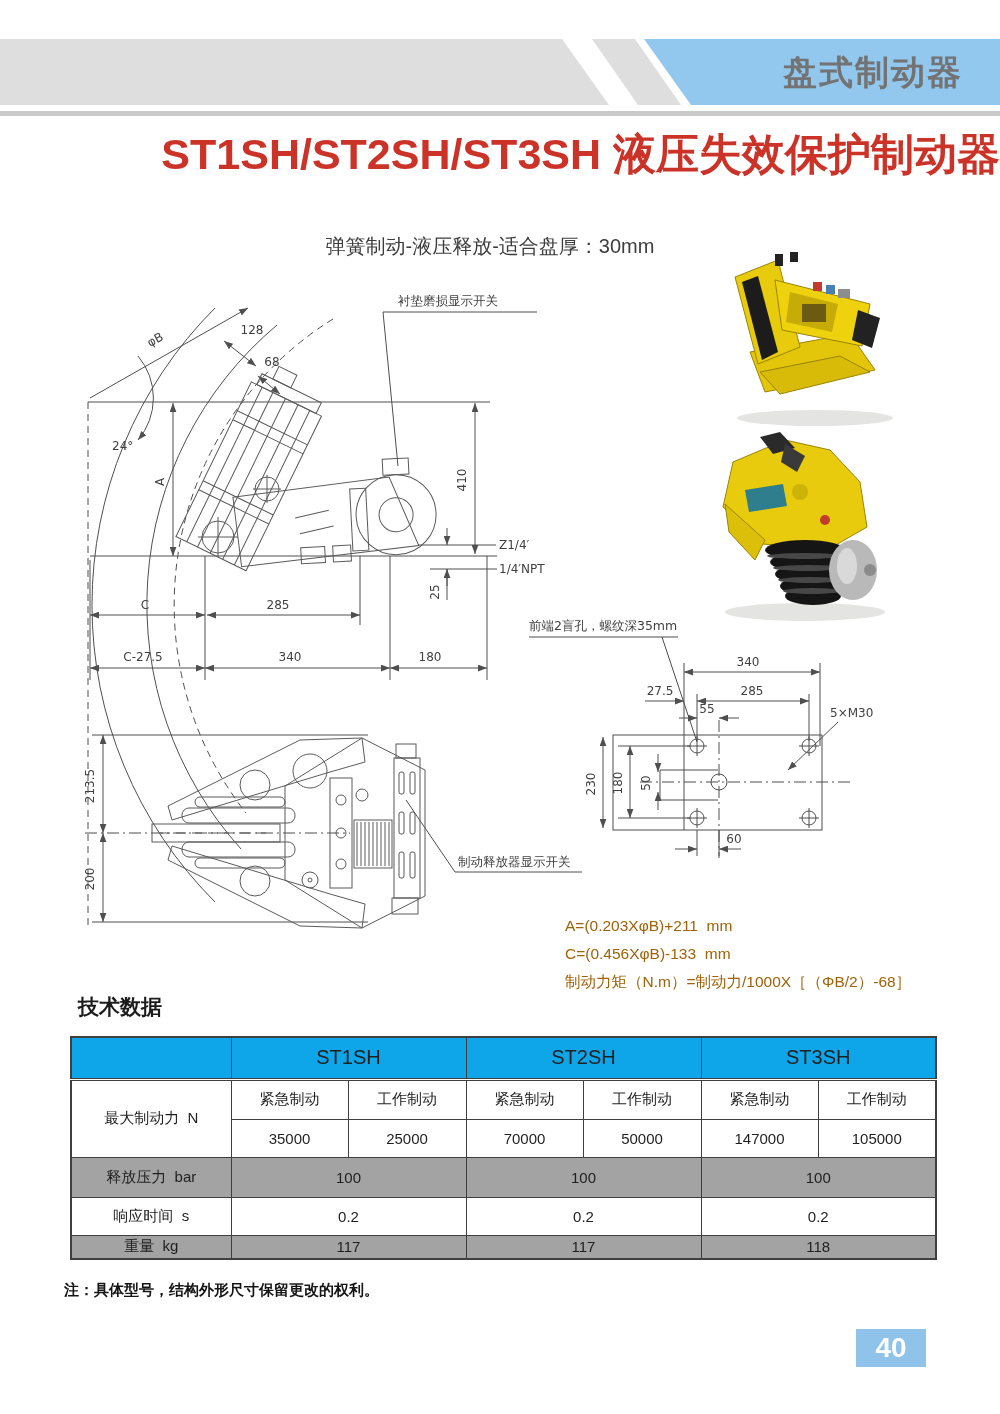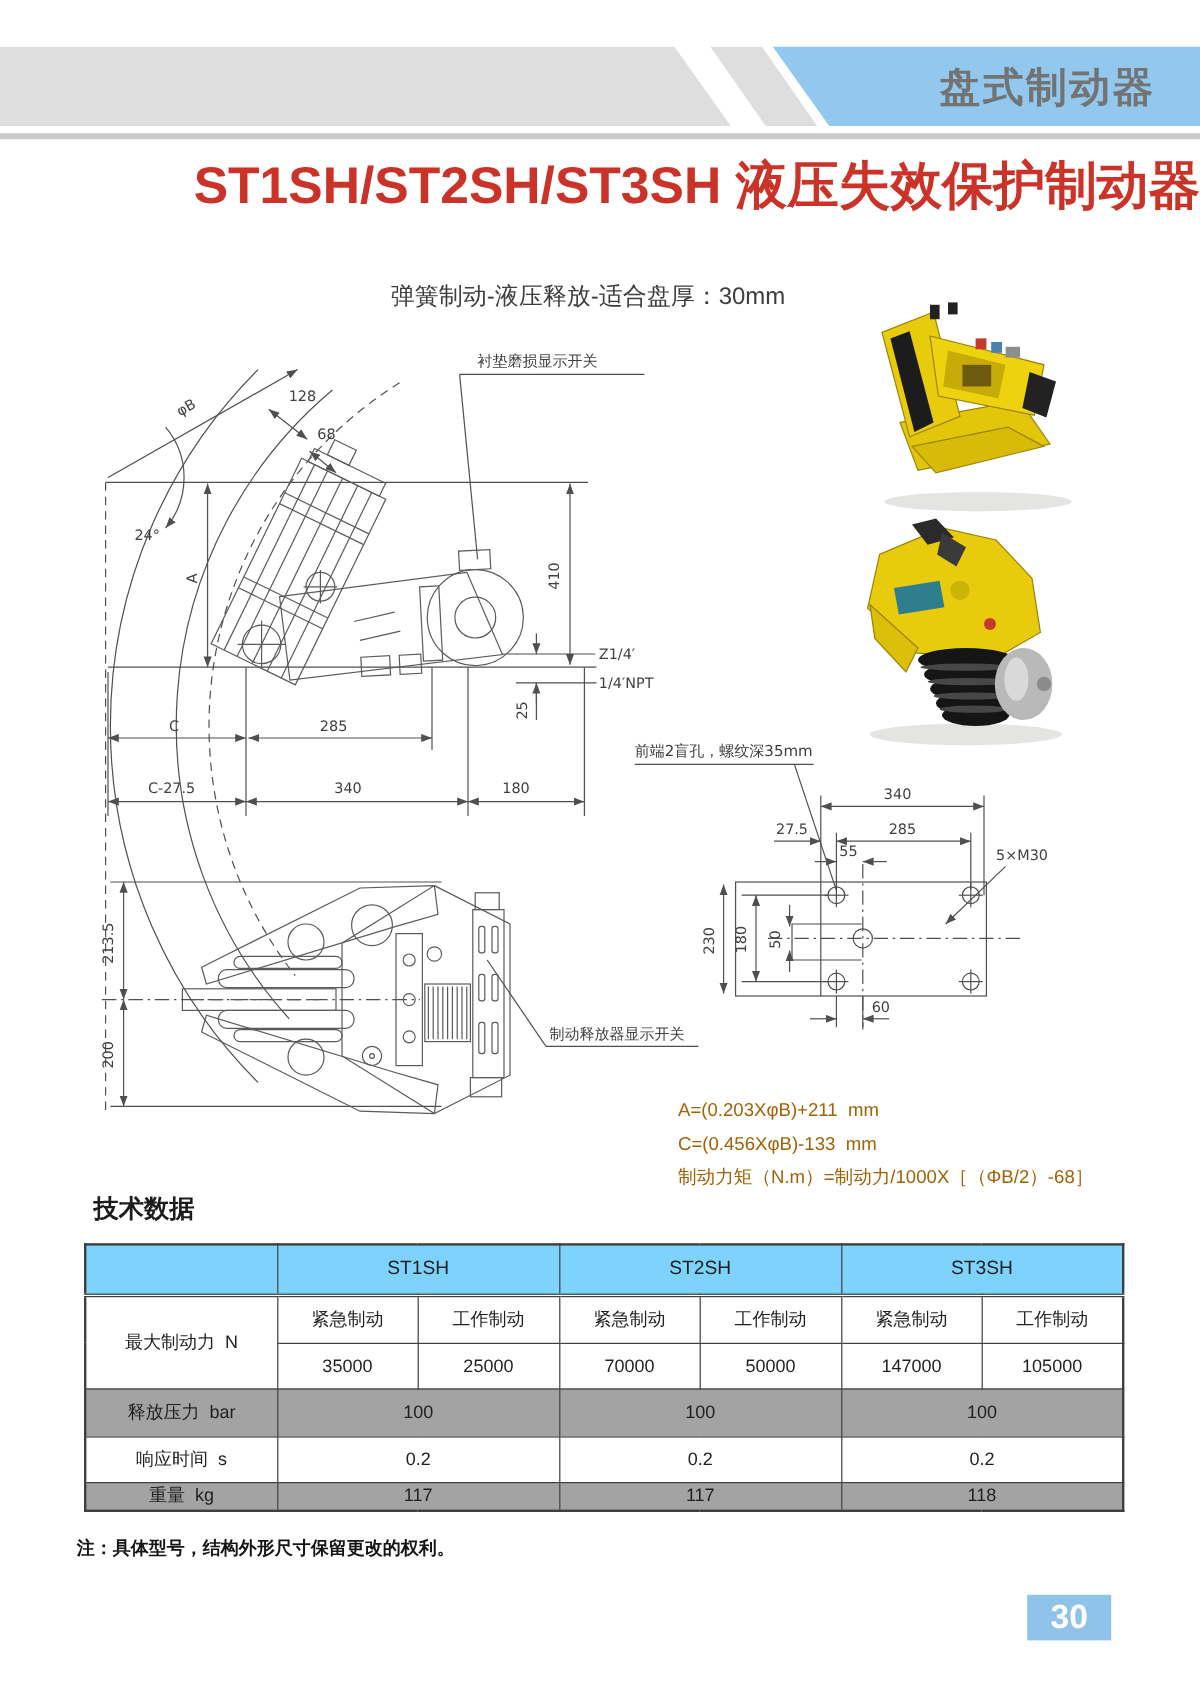--- a/index.html
+++ b/index.html
@@ -12,21 +12,21 @@
         font-size:43px;font-weight:700;color:#cb3228;letter-spacing:0px;}
   .subtitle{position:absolute;left:0;top:233px;width:980px;text-align:center;
         font-size:20px;font-weight:500;color:#3d3d3d;}
   .formulas{position:absolute;left:565px;top:912px;font-size:15.5px;line-height:28px;
         color:#a16207;font-weight:500;}
   .tech-title{position:absolute;left:78px;top:993px;font-size:21px;font-weight:700;color:#1c1c1c;}
   table.spec{position:absolute;left:70px;top:1036px;width:865px;border-collapse:collapse;
         table-layout:fixed;font-size:15px;color:#1f1f1f;border:2px solid #3f3f3f;}
   table.spec td,table.spec th{border:1px solid #3f3f3f;text-align:center;vertical-align:middle;
         font-weight:400;padding:0;}
-  table.spec tr.hdr th{background:#7dd3fc;font-size:16px;border-bottom:3px double #3f3f3f;}
+  table.spec tr.hdr th{background:#0ea5e9;font-size:20px;border-bottom:3px double #3f3f3f;}
   .gray{background:#a3a3a3;}
   .lbl{white-space:pre;}
   .note{position:absolute;left:64px;top:1281px;font-size:15px;font-weight:700;color:#151515;}
   .page-badge{position:absolute;left:856px;top:1329px;width:70px;height:38px;background:#8fc3e9;
         color:#fff;font-size:28px;font-weight:700;text-align:center;line-height:38px;}
   svg{overflow:visible;}
   .ln{stroke:#4f4f4f;stroke-width:1;fill:none;}
   .ln2{stroke:#5a5a5a;stroke-width:1;fill:none;}
   .dsh{stroke:#4f4f4f;stroke-width:1;fill:none;stroke-dasharray:7 5;}
   .cdash{stroke:#4f4f4f;stroke-width:1;fill:none;stroke-dasharray:12 4 2 4;}
@@ -357,15 +357,15 @@
     <tr style="height:24px">
       <td class="gray lbl">重量  kg</td>
       <td class="gray" colspan="2">117</td>
       <td class="gray" colspan="2">117</td>
       <td class="gray" colspan="2">118</td>
     </tr>
   </tbody>
     </table>
 
   <div class="note">注：具体型号，结构外形尺寸保留更改的权利。</div>
-  <div class="page-badge">30</div>
+  <div class="page-badge">40</div>
 
 </div>
 
 </body></html>

